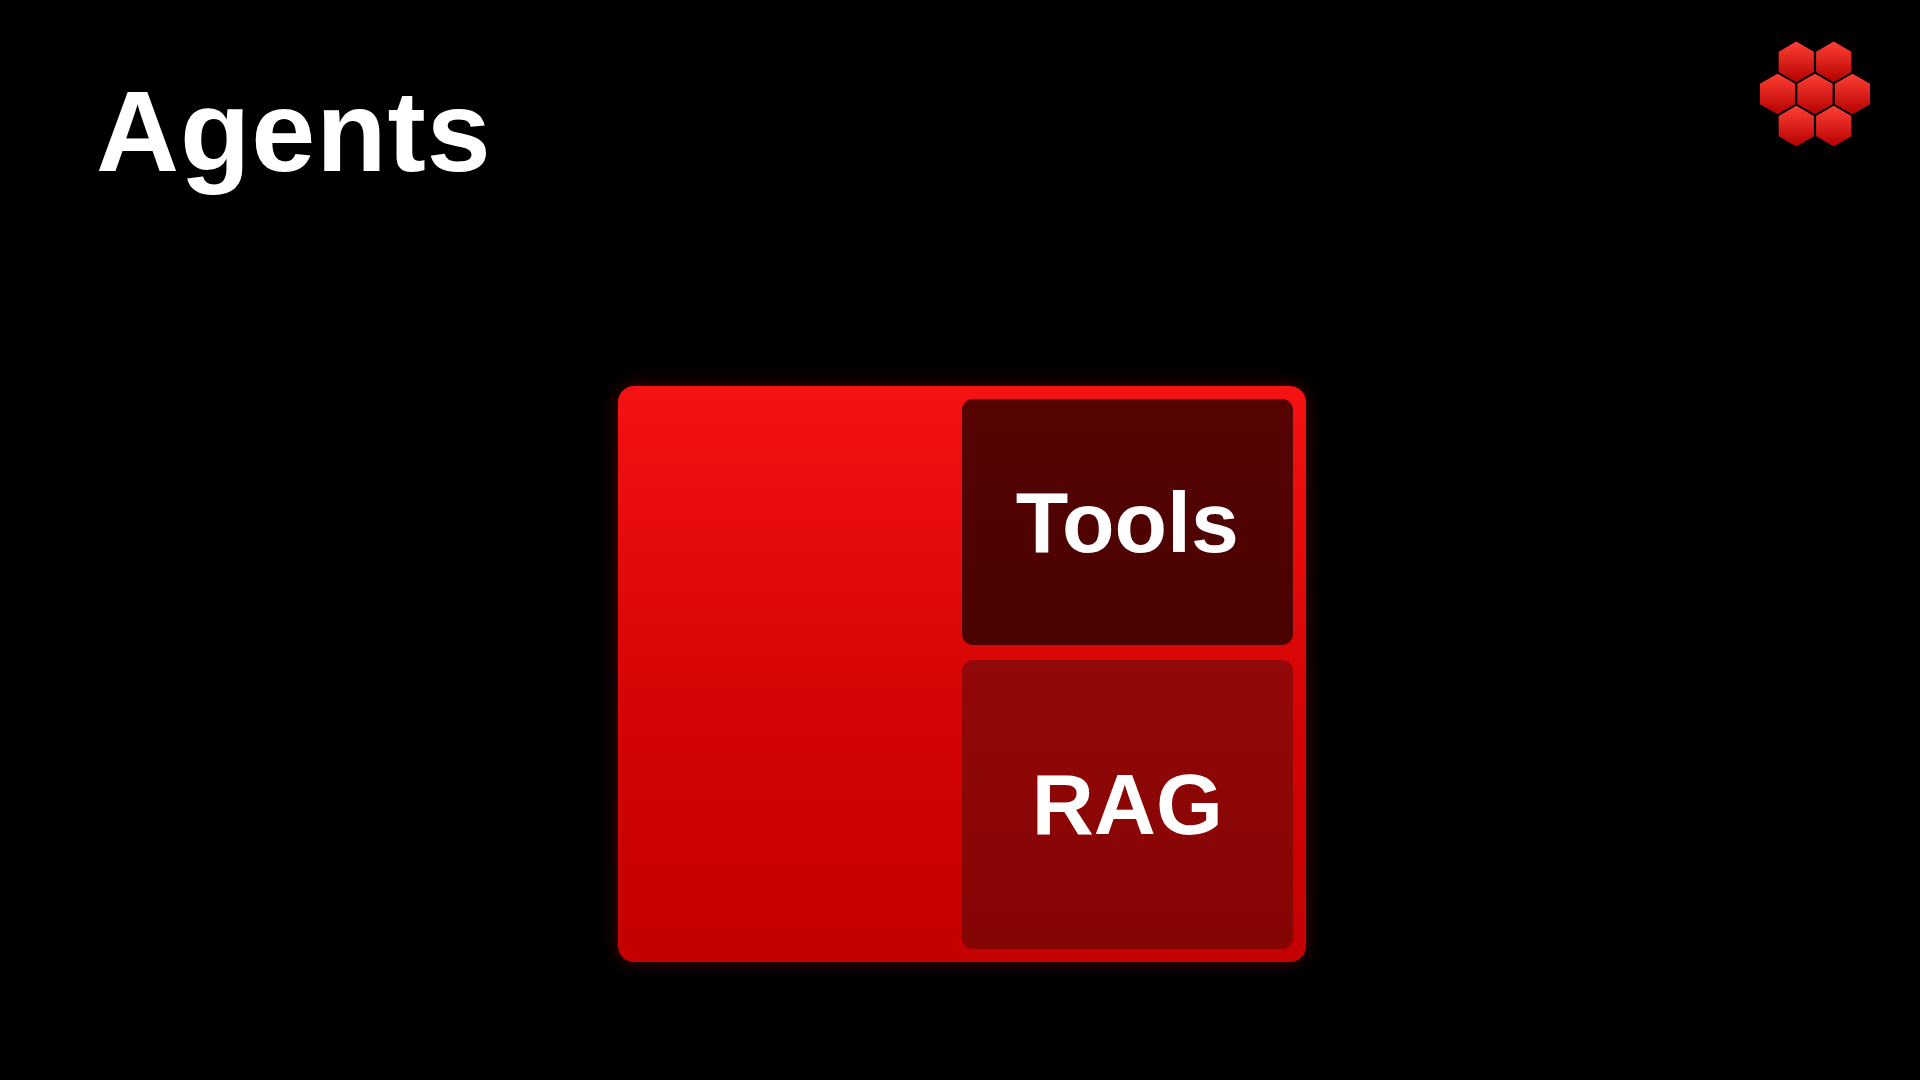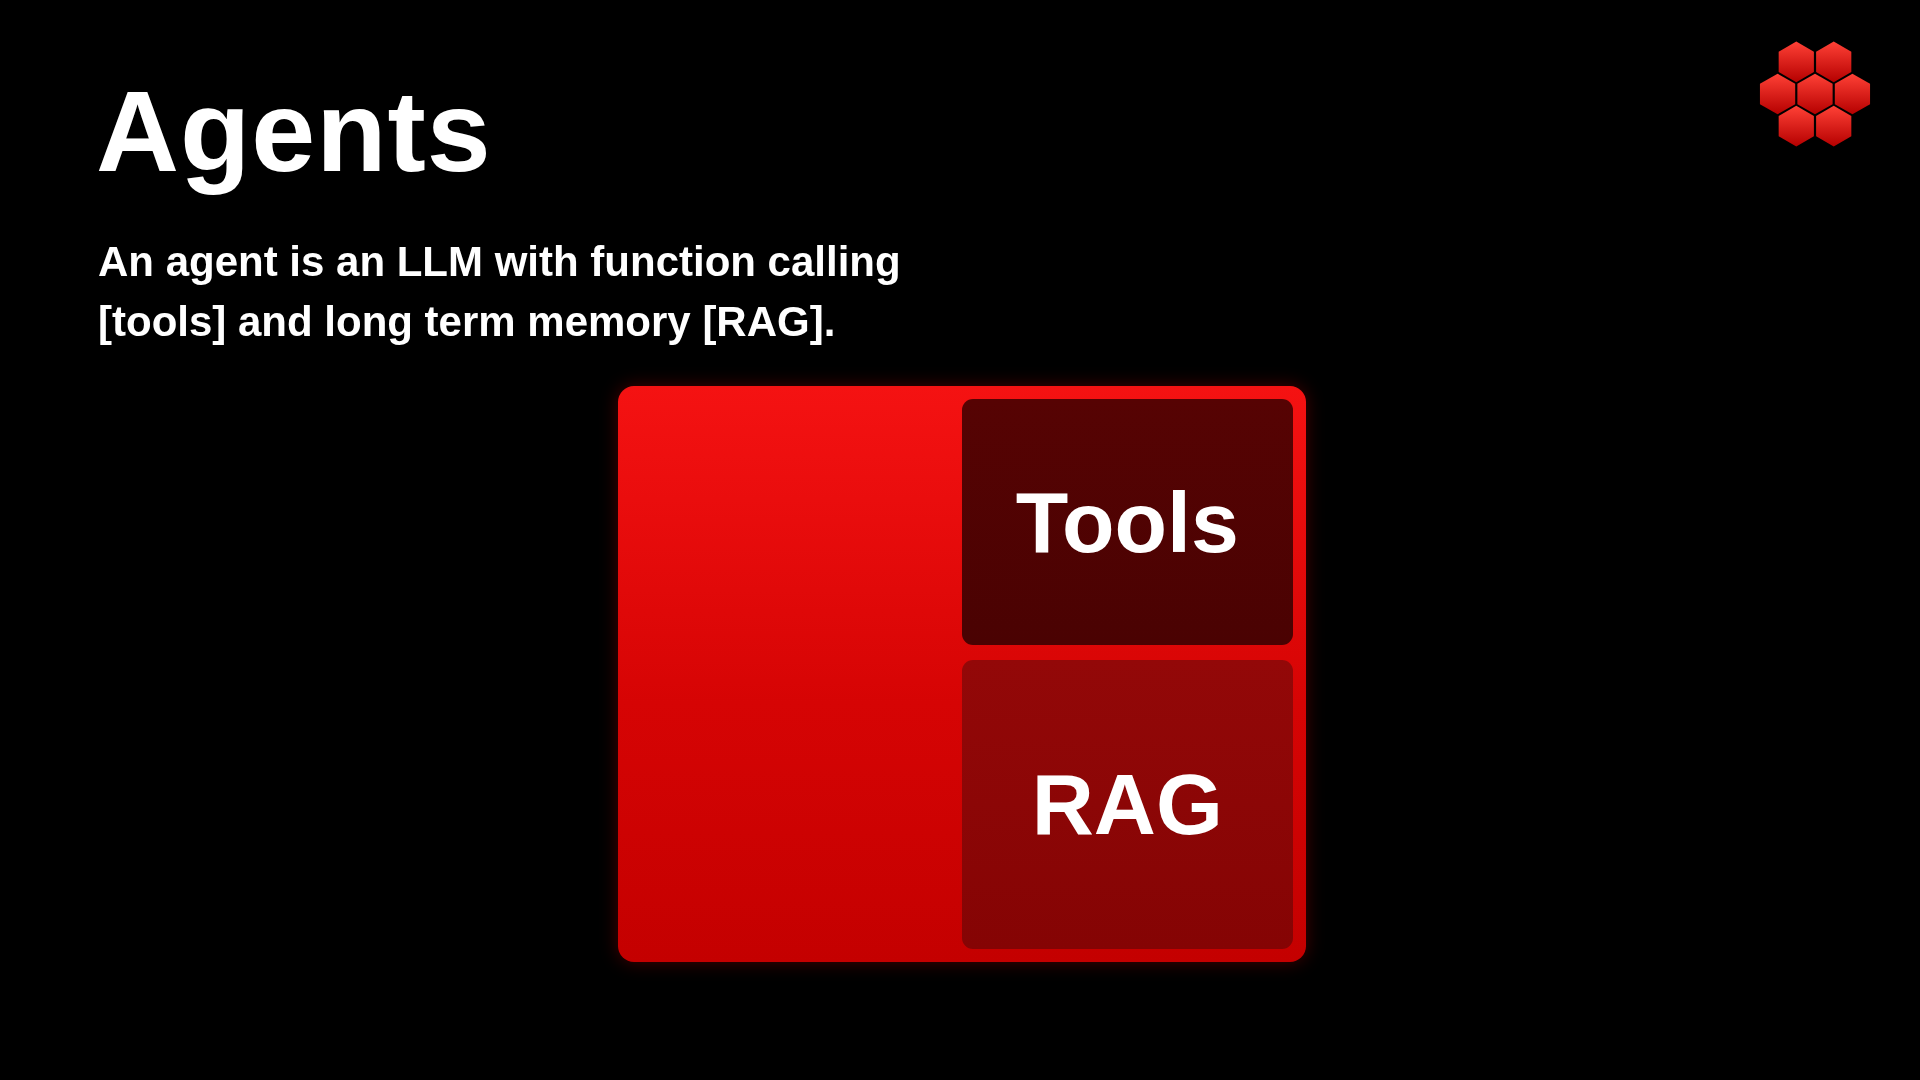--- a/index.html
+++ b/index.html
@@ -116,24 +116,20 @@
         <use href="#hex" transform="translate(-36.8,0)"></use>
         <use href="#hex" transform="translate(36.8,0)"></use>
         <use href="#hex" transform="translate(-18.4,31.6)"></use>
         <use href="#hex" transform="translate(18.4,31.6)"></use>
       </g>
     </svg>
   </div>
 
   <h1 class="title">Agents</h1>
 
-  <p class="subtitle">
-    <span>An agent is an LLM with function calling</span><br>
-    <span>[tools] and long term memory [RAG].</span>
-  </p>
 
   <div class="diagram">
     <div class="box box-tools">
       <span>Tools</span>
     </div>
     <div class="box box-rag">
       <span>RAG</span>
     </div>
   </div>
 

